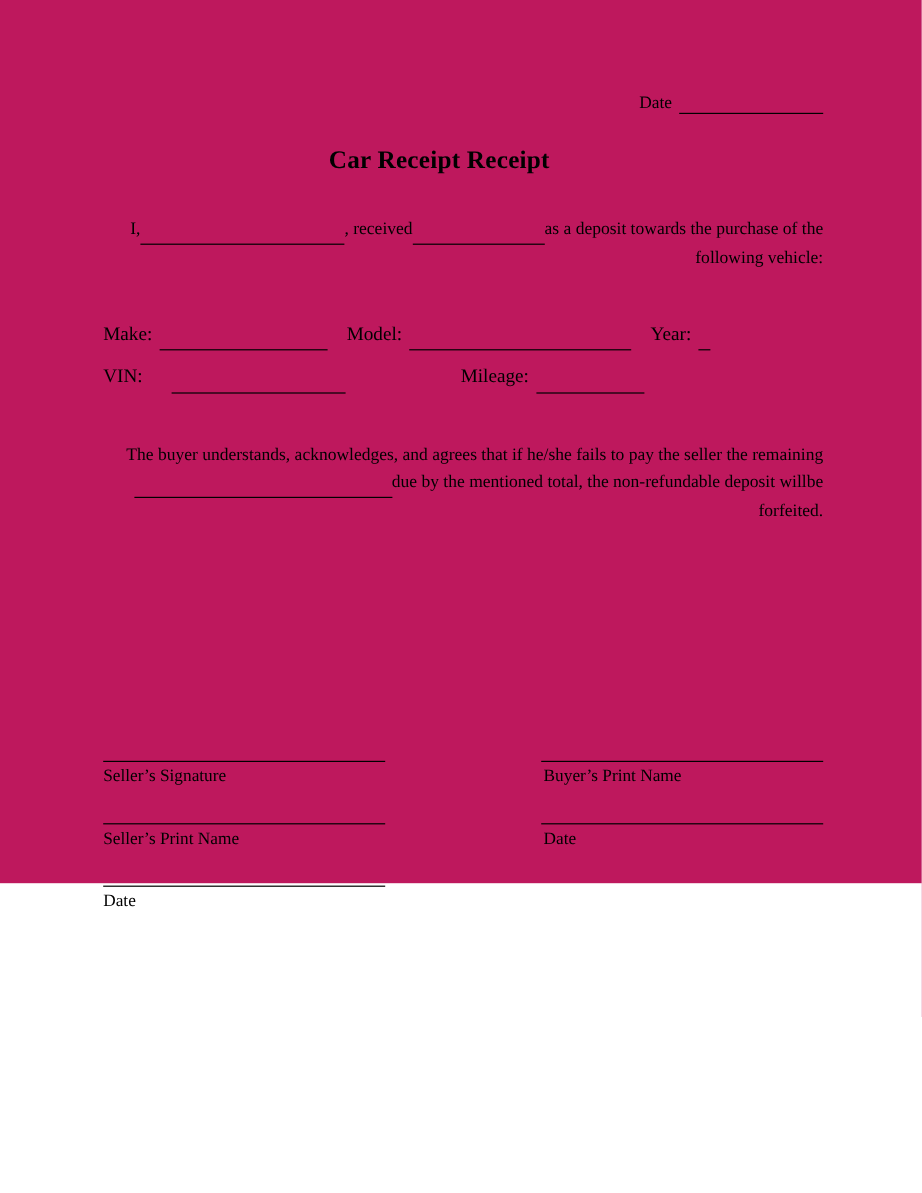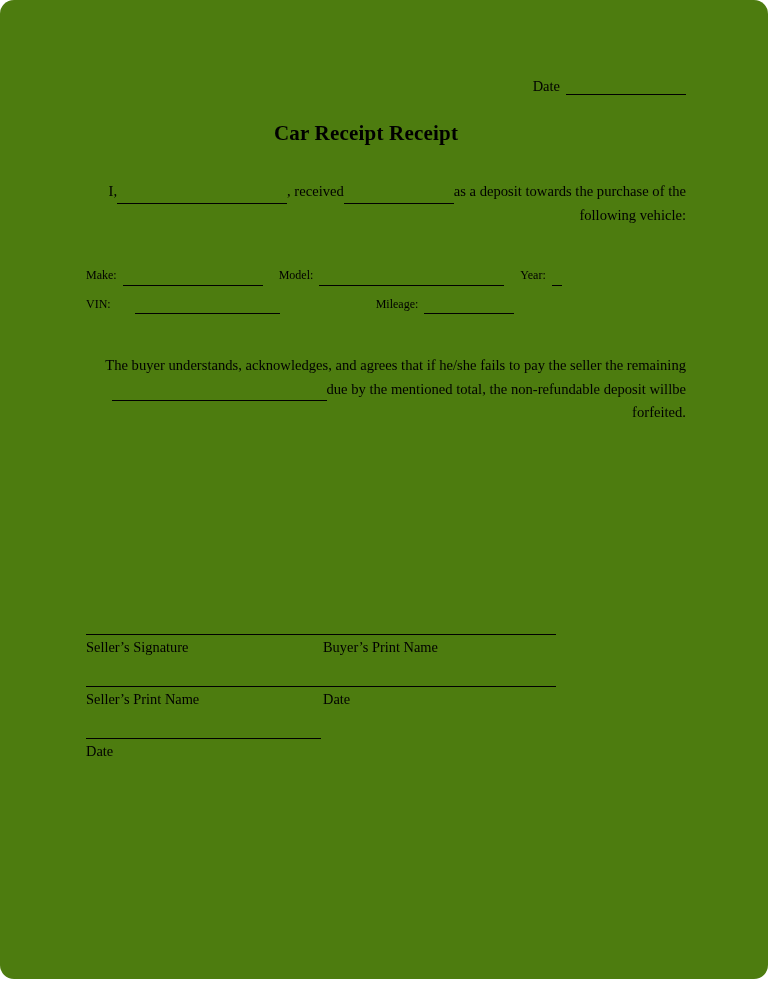--- a/index.html
+++ b/index.html
@@ -13,23 +13,22 @@
     position: relative;
     font-family: "Liberation Serif", serif;
     color: #000000;
     overflow: hidden;
   }
 
   .page {
     position: absolute;
     left: 0; top: 0;
     width: 768px;
-    height: 979px;
-    background: #4d7c0f;
-    border-radius: 14px;
+    height: 736px;
+    background: #be185d;
   }
 
   .content {
     position: absolute;
     left: 86px;
     top: 78px;
     width: 600px;
   }
 
   
@@ -63,35 +62,36 @@
     font-size: 14.6px;
     line-height: 1.62;
     margin: 0 0 18px 0;
     text-align: right;
   }
 
   .line-small { width: 60px; }
 
   
   .veh-row {
-    font-size: 12px;
+    font-size: 16px;
     line-height: 1.7;
     white-space: nowrap;
   }
   .veh-row .gap { display: inline-block; width: 16px; }
 
   
   .sig-wrap {
     position: absolute;
     left: 86px;
     top: 634px;
     width: 600px;
   }
   .sig-grid {
     display: flex;
+    justify-content: space-between;
   }
   .sig-col { width: 235px; }
   .sig-field { margin-bottom: 30px; }
   .sig-field .sig-line {
     border-top: 1px solid #000;
     height: 0;
     width: 100%;
   }
   .sig-field .sig-label {
     font-size: 14.4px;

